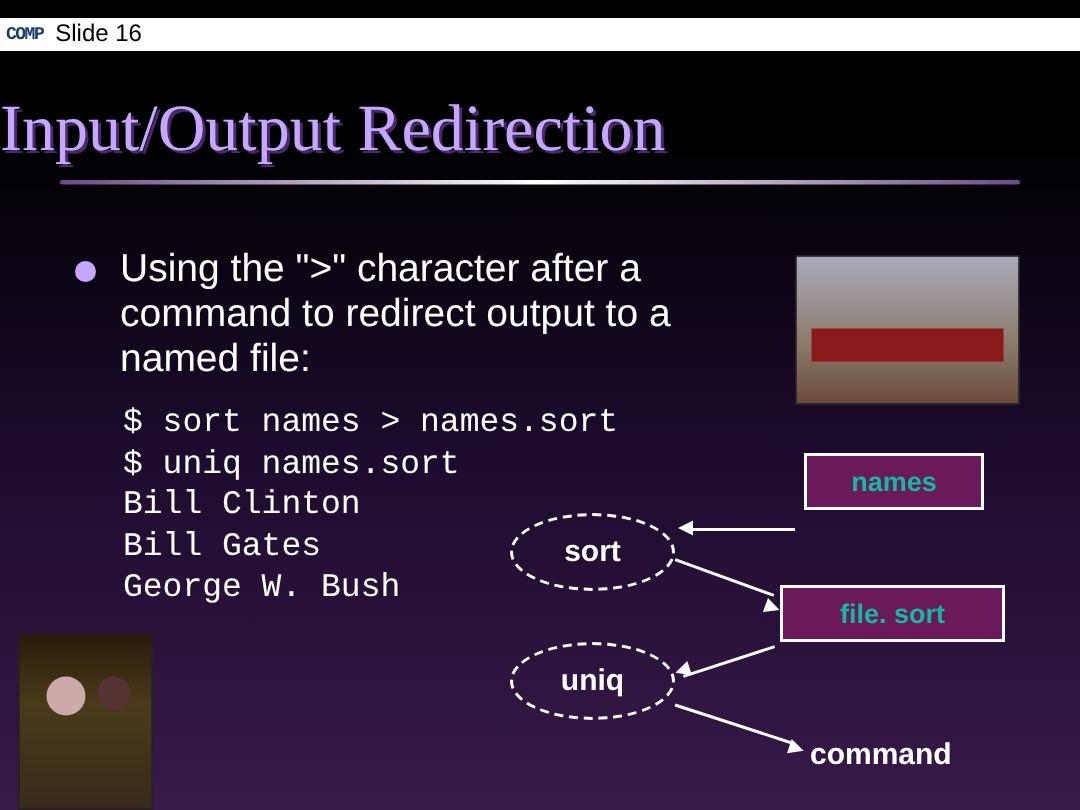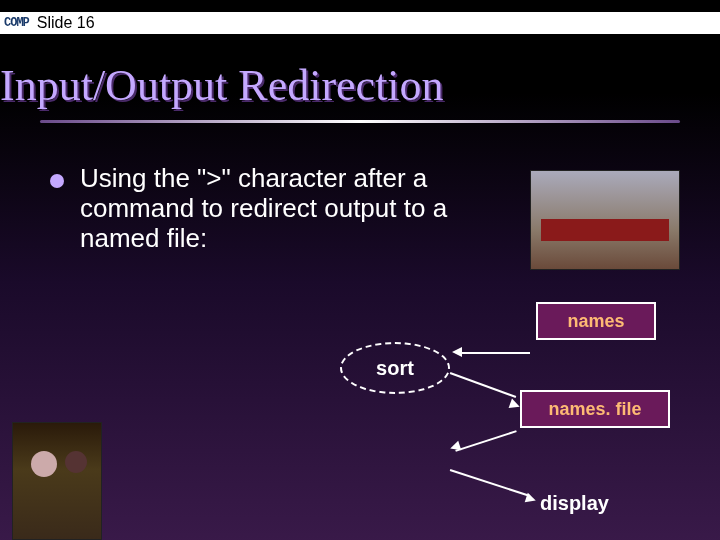--- a/index.html
+++ b/index.html
@@ -139,21 +139,21 @@
     justify-content: center;
     font-size: 20px;
     font-weight: bold;
   }
   .oval-sort { top: 330px; left: 340px; width: 110px; height: 52px; }
   .oval-uniq { top: 416px; left: 340px; width: 110px; height: 52px; }
   .box {
     position: absolute;
     background: #6a1a5a;
     border: 2px solid #fff;
-    color: #fdba74;
+    color: #14b8a6;
     font-size: 18px;
     font-weight: bold;
     display: flex;
     align-items: center;
     justify-content: center;
     padding: 16px 8px;
   }
   .box-names { top: 290px; left: 536px; width: 120px; height: 38px; }
   .box-nsort { top: 378px; left: 520px; width: 150px; height: 38px; }
   .display-label {
@@ -188,30 +188,36 @@
   <div class="title-wrap">
     <div class="title">Input/Output Redirection</div>
   </div>
   <div class="rule"></div>
 
   <div class="bullet-row">
     <div class="bullet-dot"></div>
     <div class="bullet-text">Using the "&gt;" character after a command to redirect output to a named file:</div>
   </div>
 
+  <div class="code"><span>$ sort names &gt; names.sort</span>
+<span>$ uniq names.sort</span>
+<span>Bill Clinton</span>
+<span>Bill Gates</span>
+<span>George W. Bush</span></div>
 
   <div class="img-top"></div>
   <div class="img-bl"></div>
 
   <div class="box box-names">names</div>
-  <div class="box box-nsort">names. file</div>
+  <div class="box box-nsort">file. sort</div>
 
   <div class="oval oval-sort">sort</div>
-
-  <div class="display-label">display</div>
+  <div class="oval oval-uniq">uniq</div>
+
+  <div class="display-label">command</div>
 
   <div class="arrowline" style="top:340px; left:460px; width:70px; height:2px;"></div>
   <div class="arrow ah-left" style="top:335px; left:452px;"></div>
 
   <div class="arrowline" style="top:372px; left:448px; width:70px; height:2px; transform:rotate(20deg);"></div>
   <div class="arrow ah-left" style="top:388px; left:510px; transform:rotate(200deg);"></div>
 
   <div class="arrowline" style="top:428px; left:454px; width:64px; height:2px; transform:rotate(-18deg);"></div>
   <div class="arrow ah-left" style="top:430px; left:450px; transform:rotate(-18deg);"></div>
 

